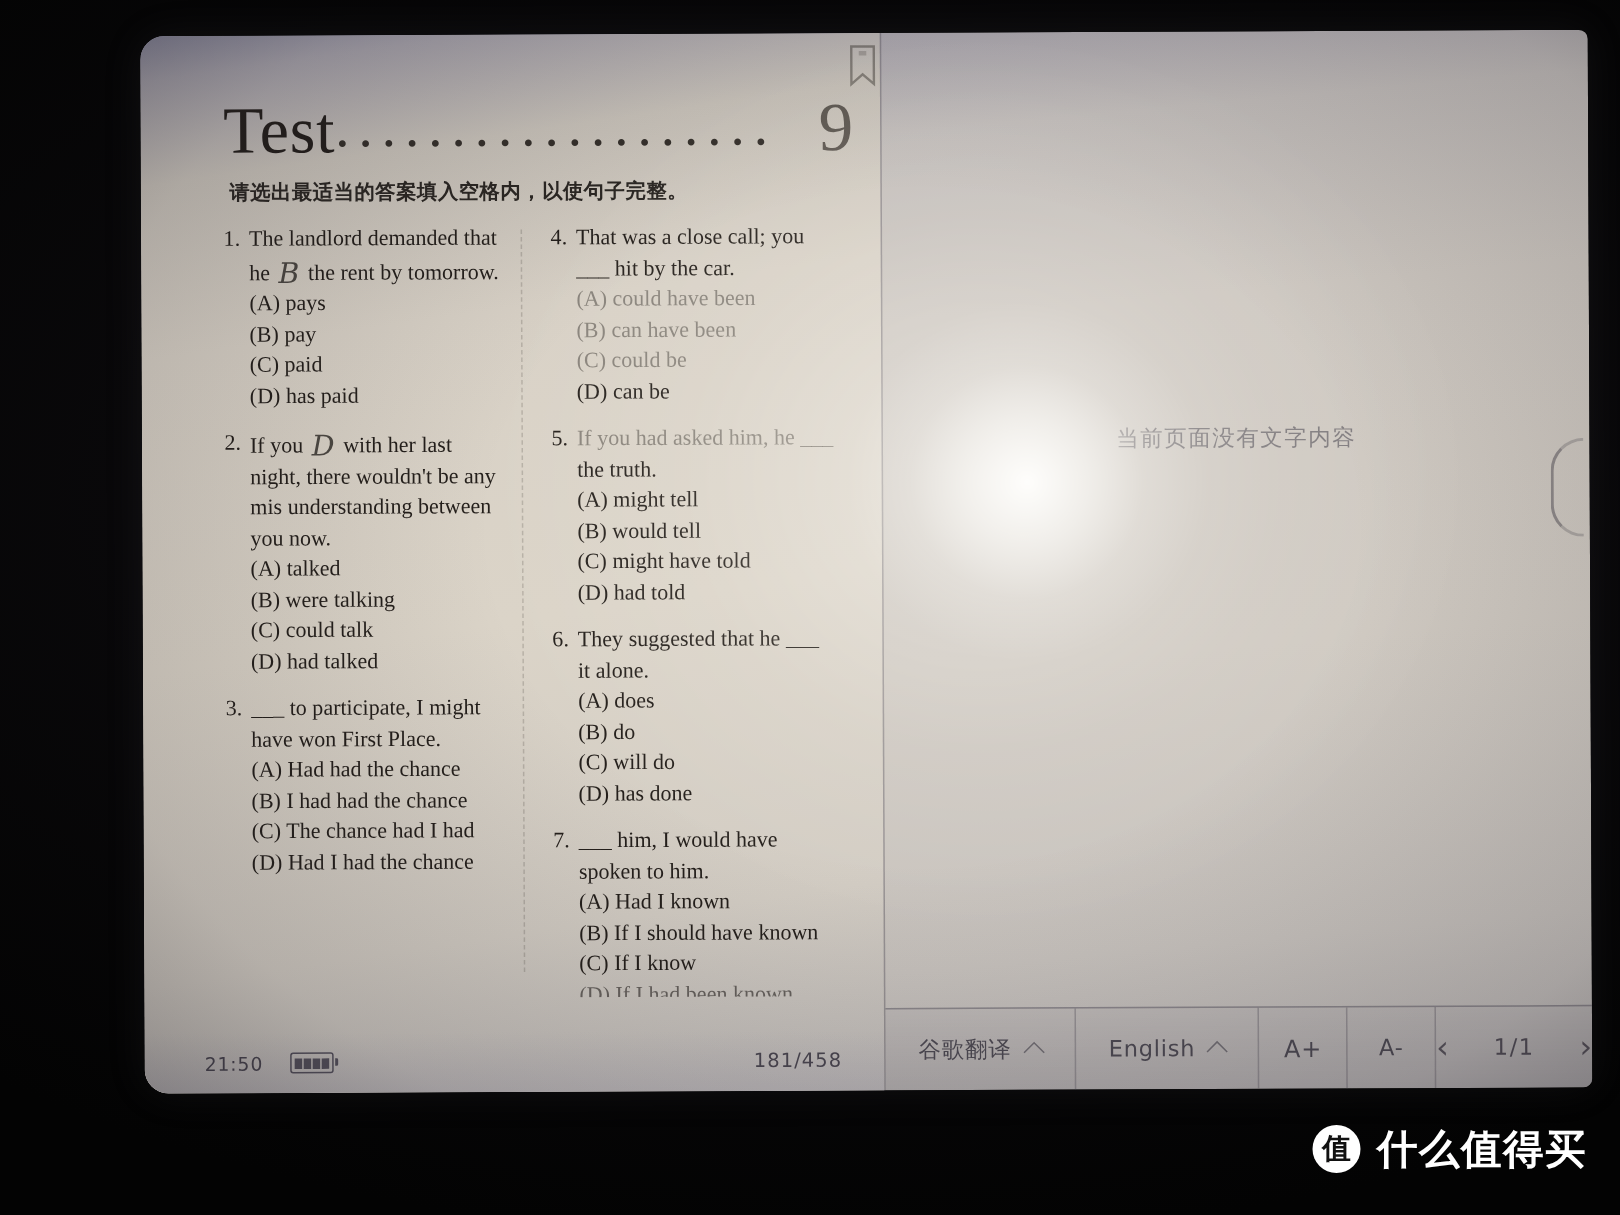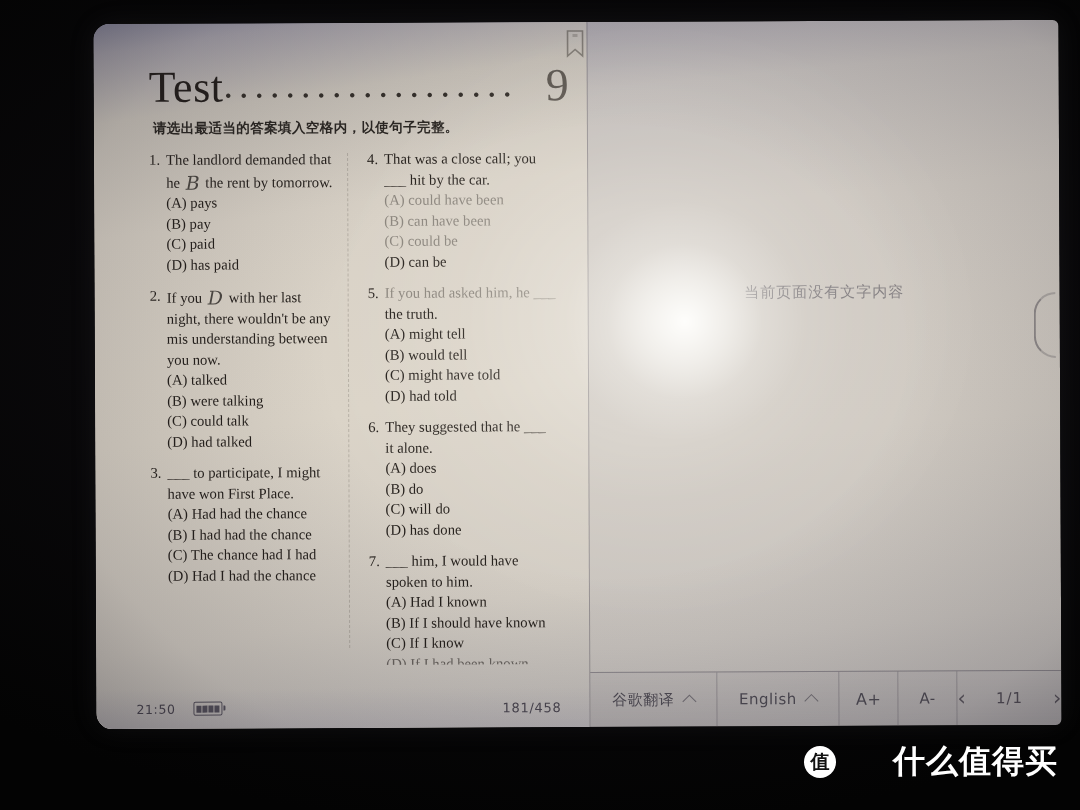--- a/index.html
+++ b/index.html
@@ -313,24 +313,23 @@
     background: #fff;
     color: #111;
     display: flex; align-items: center; justify-content: center;
     font-family: "DejaVu Sans", sans-serif;
     font-size: 19px;
     font-weight: bold;
   }
   #wm-text {
     color: #fff;
     font-family: "DejaVu Sans", sans-serif;
-    font-size: 32px;
+    font-size: 27px;
     font-weight: bold;
     letter-spacing: 1px;
-    margin-left: 46px;
   }
 </style>
 </head>
 <body>
 
 <div id="photo">
 
   <div id="device">
     <div id="screen">
 

